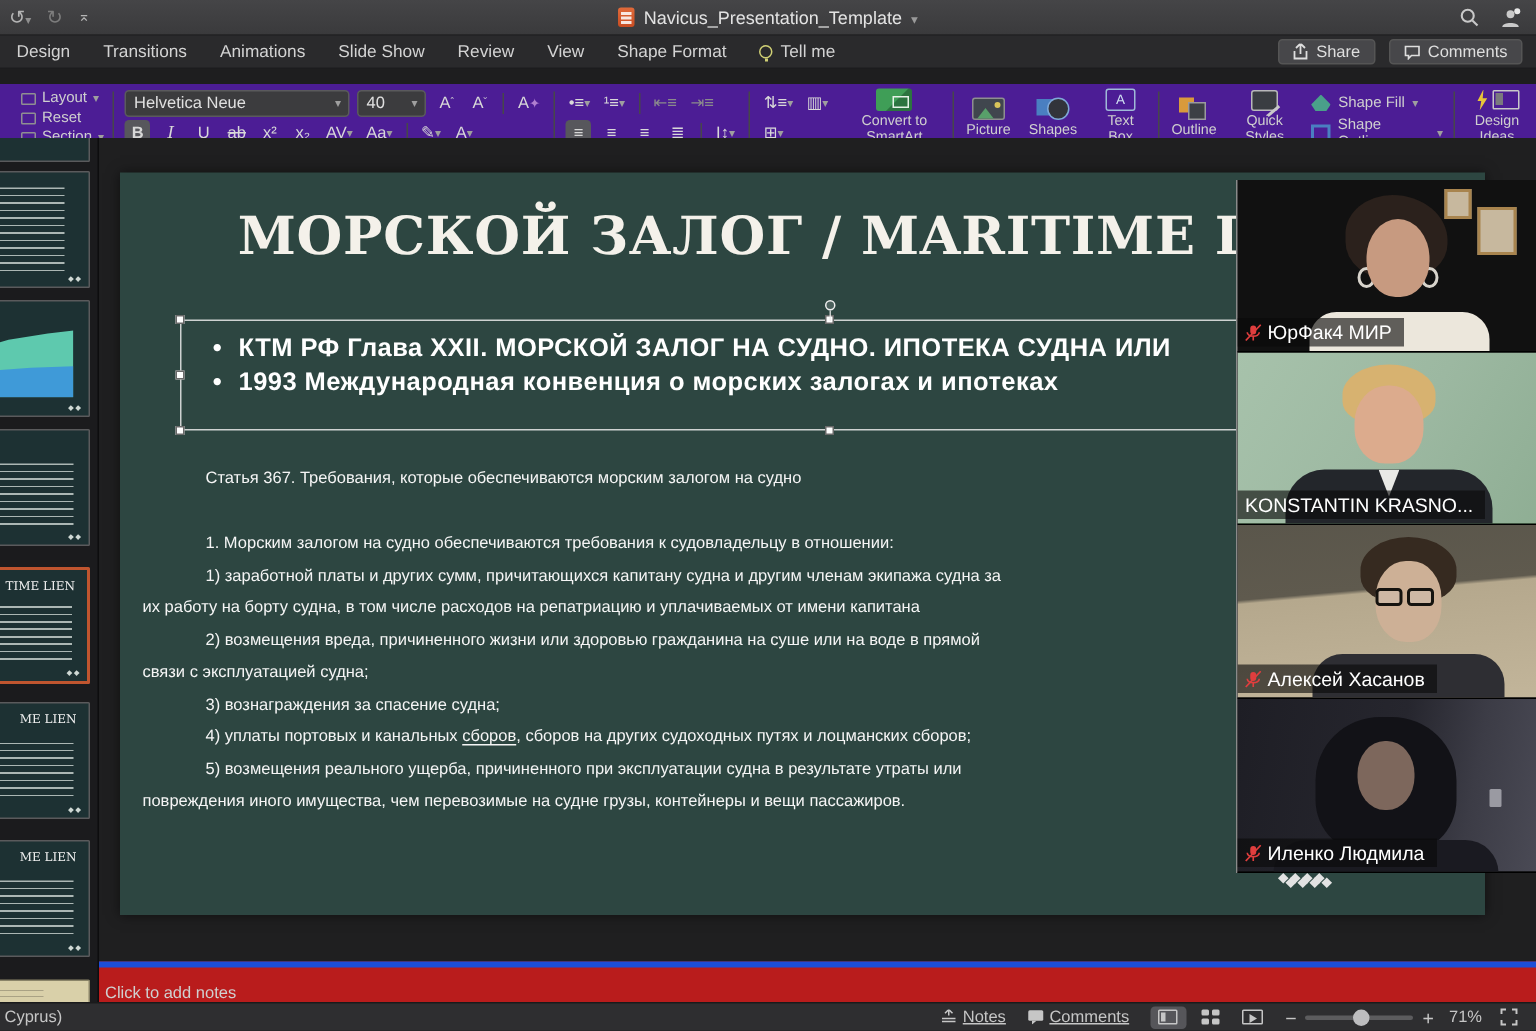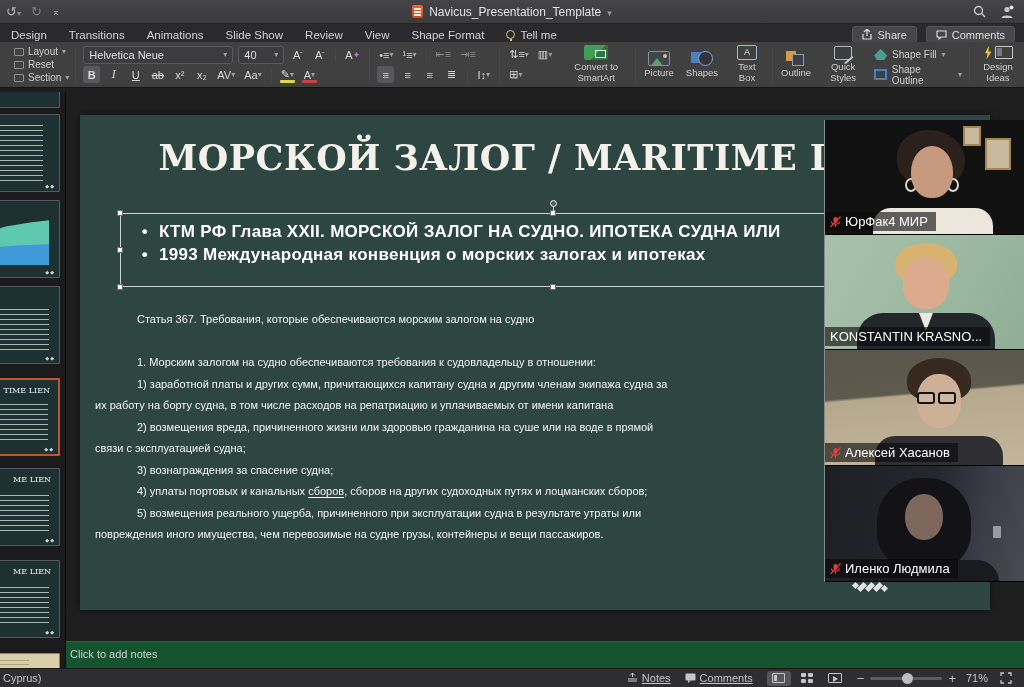--- a/index.html
+++ b/index.html
@@ -27,21 +27,21 @@
     border-bottom:1px solid #1c1c1e; display:flex; align-items:center; color:#d3d3d3; font-size:11.5px; }
   .tab { padding:0 11px; line-height:22px; cursor:default; white-space:nowrap; }
   .tab-tellme { display:flex; align-items:center; gap:5px; padding:0 11px; }
   .bulb { width:9px; height:9px; border:1px solid #cfcf74; border-radius:50%; position:relative; }
   .bulb::after { content:""; position:absolute; left:2.5px; bottom:-3px; width:2px; height:2.5px; background:#cfcf74; }
   .tabbar-spacer { flex:1; }
   .pill-btn { display:flex; align-items:center; gap:5px; background:#47474a; border:1px solid #555;
     border-radius:3px; color:#dedede; font-size:11px; padding:1px 9px; margin-right:9px; height:17px; }
 
   
-  .toolbar { position:absolute; left:0; top:42px; width:1024px; height:46px; background:#404040;
+  .toolbar { position:absolute; left:0; top:56px; width:1024px; height:46px; background:#4c1d95;
     border-bottom:1px solid #151517; display:flex; align-items:stretch; color:#d3d3d3; }
   .tgroup { display:flex; flex-direction:column; justify-content:space-between; padding:3px 5px; }
   .trow { display:flex; align-items:center; gap:5px; height:19px; }
   .vsep { width:1px; background:#47474a; margin:5px 2px; }
   .combo { display:flex; align-items:center; justify-content:space-between; gap:4px;
     background:#3c3c3e; border:1px solid #5a5a5c; border-radius:3px; height:18px;
     padding:0 5px; font-size:11px; color:#e0e0e0; }
   .chev { font-size:8px; color:#9f9f9f; }
   .tbtn { min-width:17px; height:17px; display:flex; align-items:center; justify-content:center;
     font-size:11px; color:#d8d8d8; border-radius:3px; padding:0 2px; cursor:default; white-space:nowrap; }
@@ -156,22 +156,22 @@
   .lens { width:18px; height:12px; border:2px solid #15130f; border-radius:3px; background:rgba(210,220,230,.18); }
   .scene3 .torso { left:50px; top:86px; width:128px; height:32px; background:#2e2e33; border-radius:20px 20px 0 0; }
   
   .scene4 { position:absolute; inset:0; background:linear-gradient(100deg,#1e1e25 0%,#26262e 52%,#3c3c46 76%,#4a4a55 100%); }
   .scene4 .switch { position:absolute; right:24px; top:60px; width:8px; height:12px; background:#9a9aa2; border-radius:1px; }
   .scene4 .hair { left:52px; top:12px; width:94px; height:92px; background:#121217; border-radius:46% 46% 40% 40%; }
   .scene4 .face { left:80px; top:28px; width:38px; height:46px; background:#7d675c; border-radius:48%; }
   .scene4 .torso { left:24px; top:94px; width:150px; height:28px; background:#1a1a21; border-radius:22px 22px 0 0; }
 
   
-  .notesbar { position:absolute; left:66px; top:549px; width:958px; height:27px; background:#14532d;
-    border-top:1px solid #1d4ed8; color:#d0d0d0; font-size:11px; display:flex; align-items:flex-start; padding:6px 0 0 4px; }
+  .notesbar { position:absolute; left:66px; top:549px; width:958px; height:27px; background:#b91c1c;
+    border-top:4px solid #1d4ed8; color:#d0d0d0; font-size:11px; display:flex; align-items:flex-end; padding:6px 0 0 4px; }
 
   
   .statusbar { position:absolute; left:0; top:668px; width:1024px; height:19px; background:#2e2e30;
     border-top:1px solid #1a1a1b; display:flex; align-items:center; color:#c6c6c6; font-size:11px; }
   .sb-left { padding-left:3px; white-space:nowrap; }
   .sb-spacer { flex:1; }
   .sb-item { display:flex; align-items:center; gap:4px; margin-right:14px;text-decoration:underline; }
   .sb-viewbtn { width:24px; height:15px; display:flex; align-items:center; justify-content:center; border-radius:3px; margin-right:4px; }
   .sb-viewbtn.active { background:#56565a; }
   .ic-normal { width:13px; height:10px; border:1px solid #c6c6c6; border-radius:1px; position:relative; }

